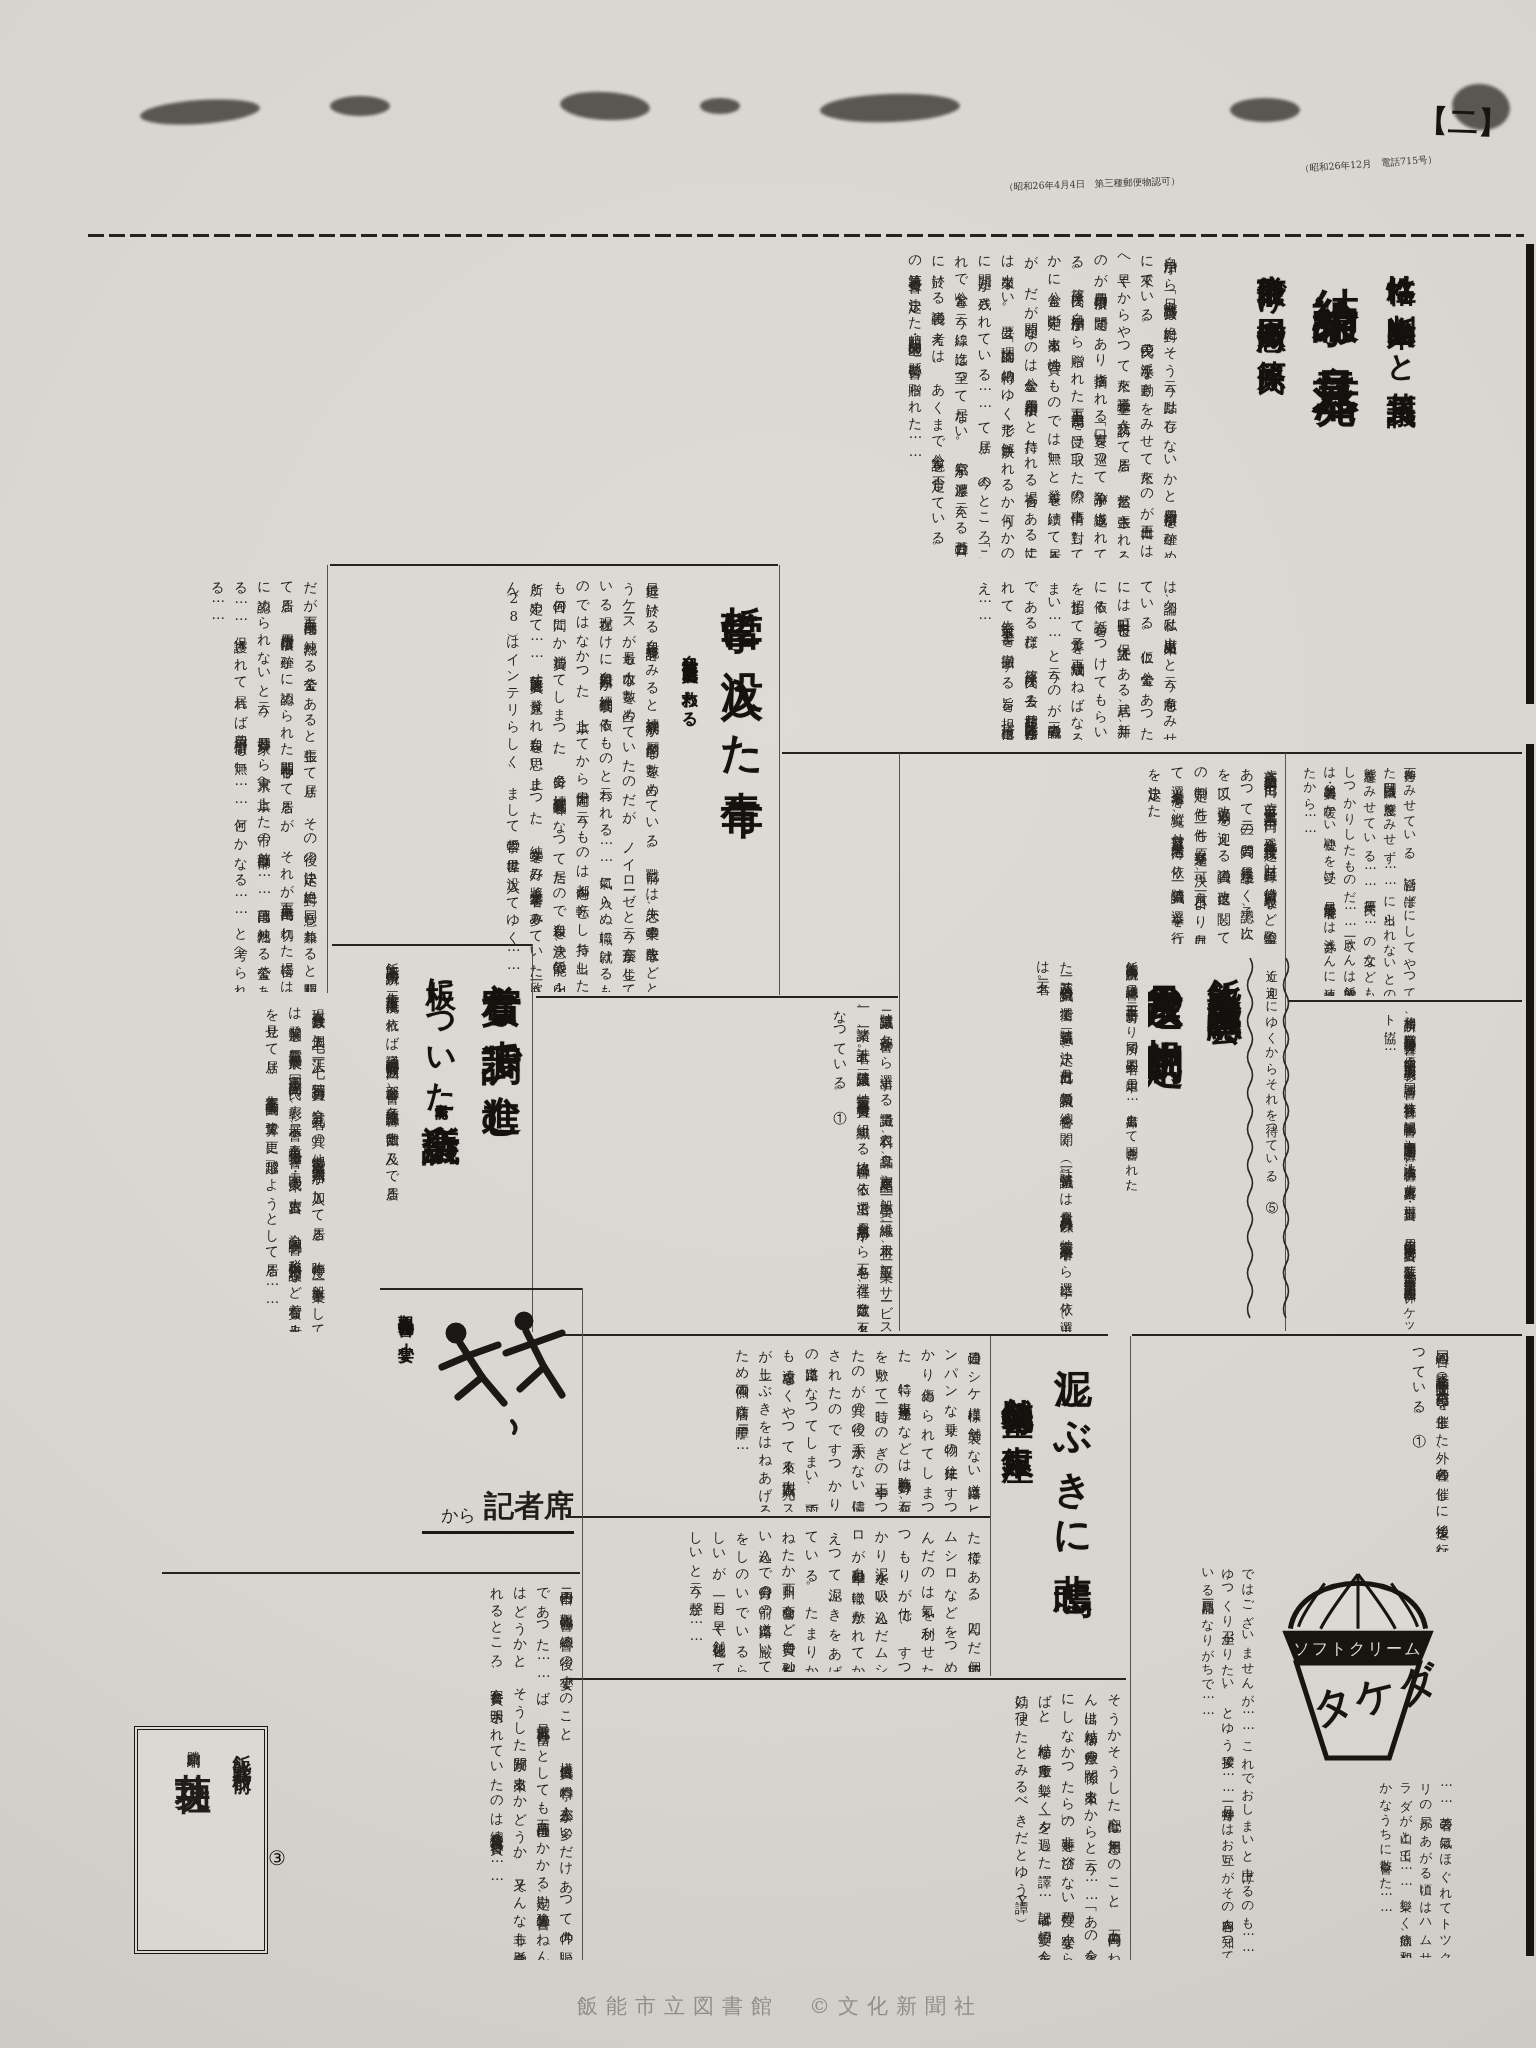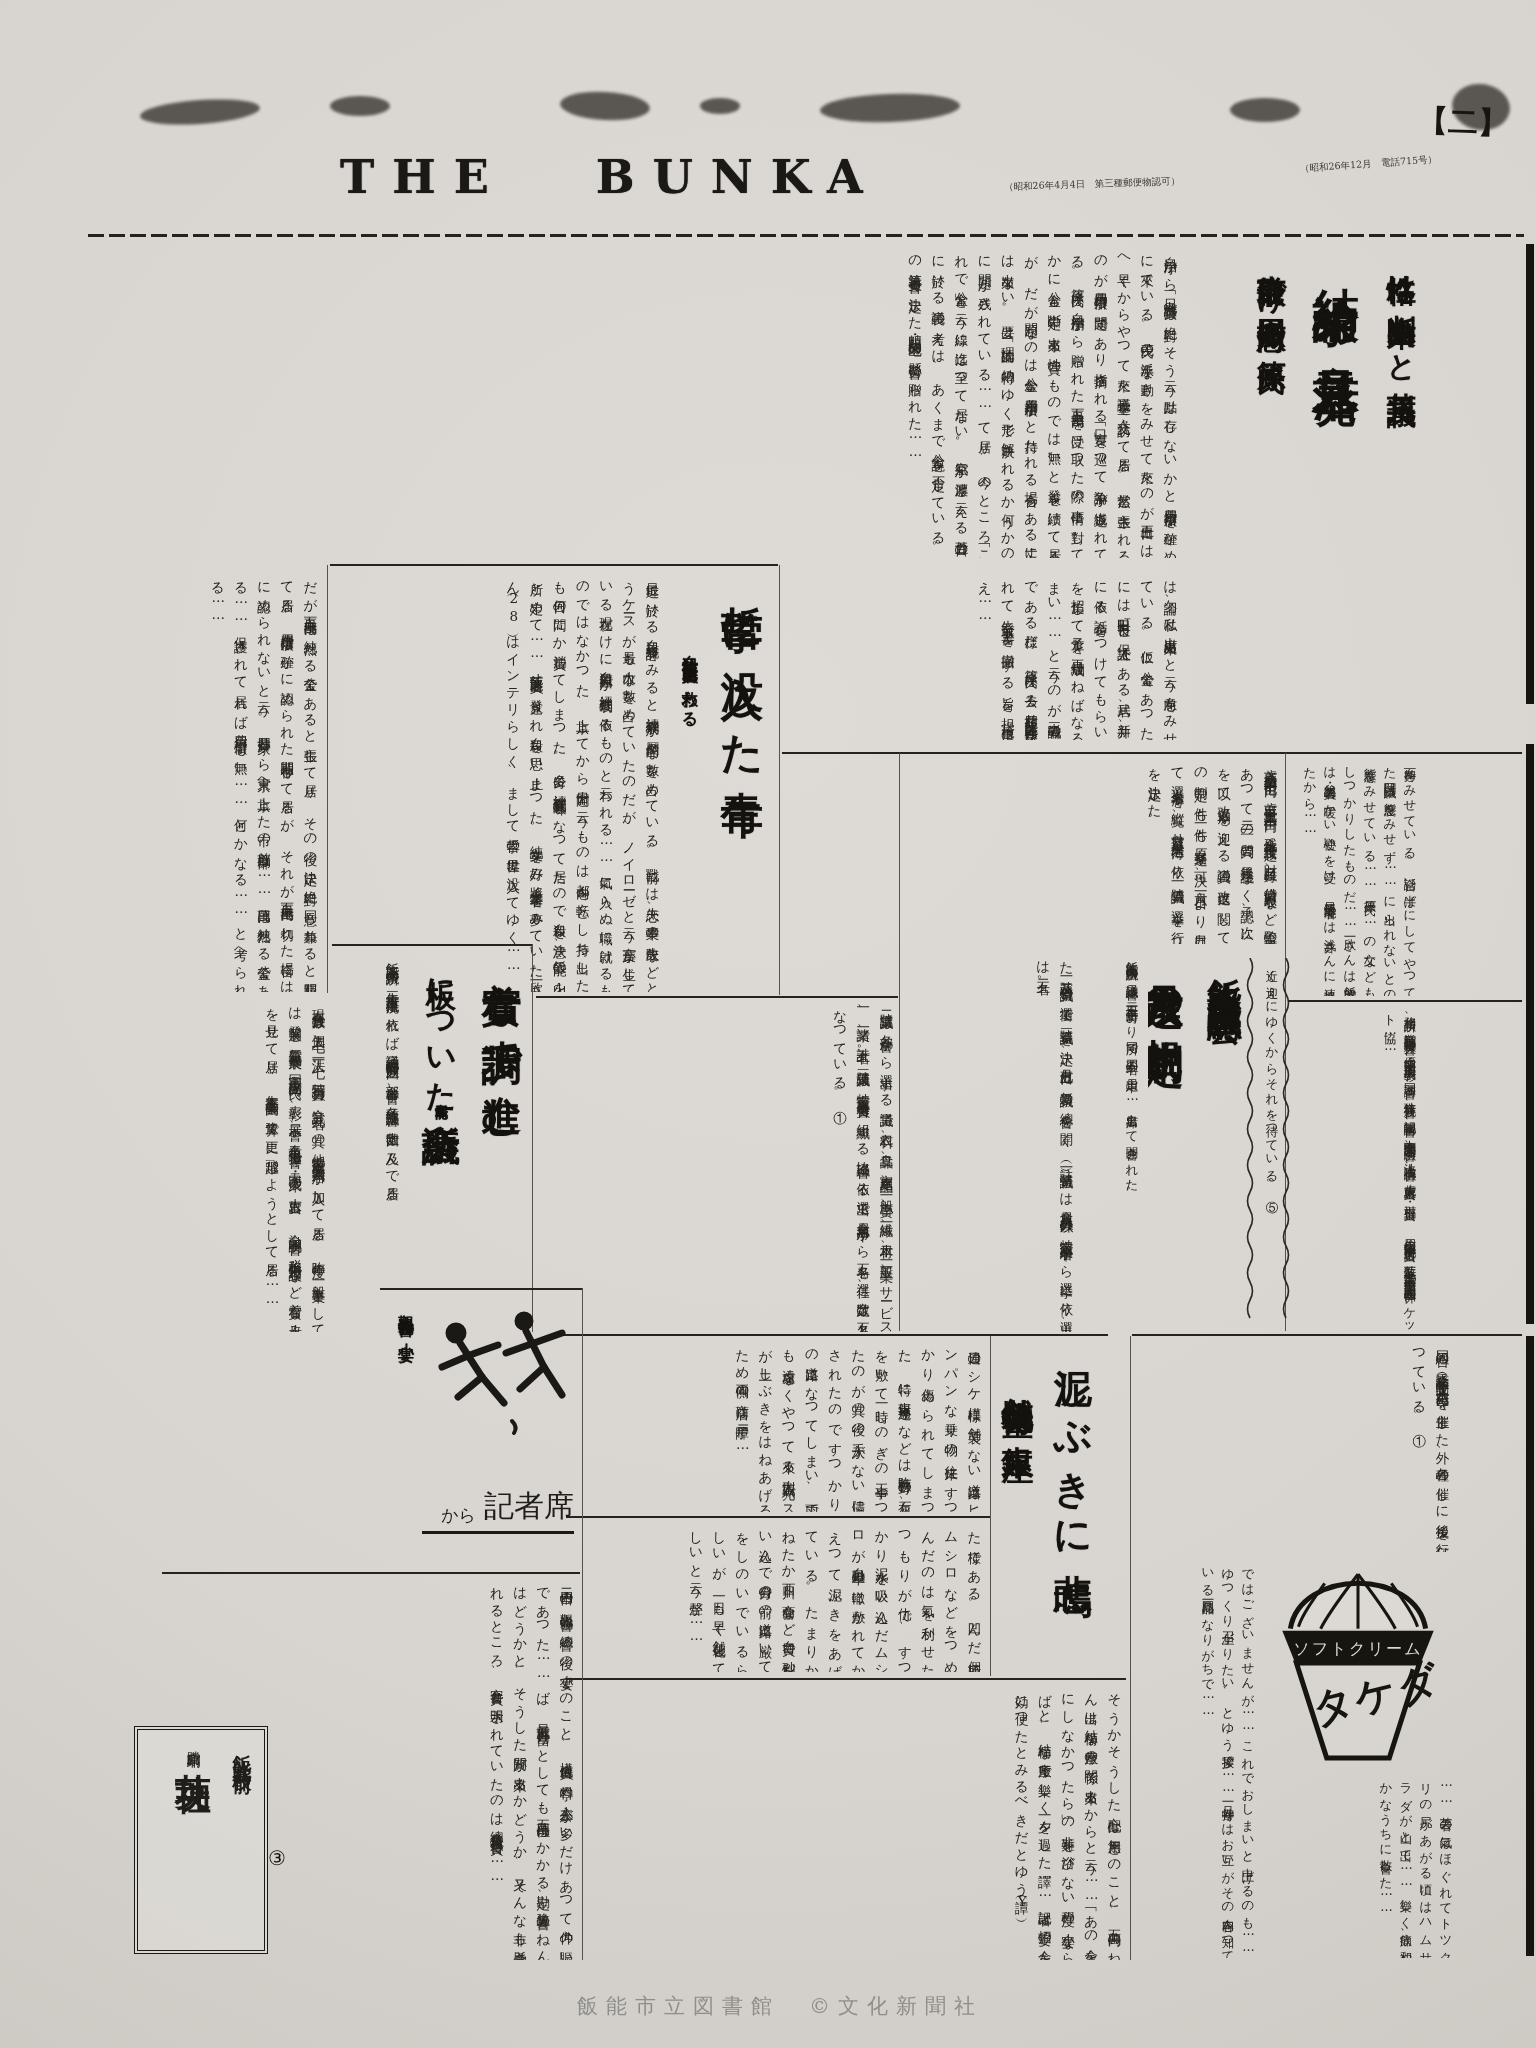--- a/index.html
+++ b/index.html
@@ -38,21 +38,20 @@
 <div class="page">
 
   <div class="smudge" style="left:140px;top:100px;width:120px;height:24px;transform:rotate(-4deg);"></div>
   <div class="smudge" style="left:330px;top:96px;width:60px;height:20px;"></div>
   <div class="smudge" style="left:560px;top:92px;width:90px;height:28px;transform:rotate(3deg);"></div>
   <div class="smudge" style="left:700px;top:98px;width:40px;height:16px;"></div>
   <div class="smudge" style="left:820px;top:94px;width:140px;height:28px;transform:rotate(-2deg);"></div>
   <div class="smudge" style="left:1230px;top:98px;width:70px;height:24px;"></div>
   <div class="smudge" style="left:1452px;top:84px;width:58px;height:46px;transform:rotate(8deg);"></div>
 
-  <div class="abs masthead" style="left:340px;top:150px;width:640px;">THE BUNKA</div>
   <div class="abs stamp" style="left:1004px;top:178px;transform:rotate(-2deg);">（昭和26年4月4日　第三種郵便物認可）</div>
   <div class="abs stamp" style="left:1300px;top:158px;transform:rotate(-4deg);">（昭和26年12月　電話715号）</div>
   <div class="abs pagemark" style="left:1418px;top:102px;transform:rotate(2deg);">【二】</div>
 
   <div class="rule-h dashed" style="left:88px;top:234px;width:1436px;"></div>
   <div class="edge-bar" style="top:244px;height:460px;"></div>
   <div class="edge-bar" style="top:744px;height:580px;"></div>
   <div class="edge-bar" style="top:1336px;height:620px;"></div>
 
   <section>
@@ -136,21 +135,21 @@
         <circle cx="104" cy="16" r="8" fill="#1b1915" stroke-width="3"></circle>
         <path d="M106 26 L124 62"></path>
         <path d="M86 48 L114 38 L142 28"></path>
         <path d="M124 62 L100 84"></path>
         <path d="M124 62 L142 90"></path>
         <path d="M92 116 q6 6 2 12" stroke-width="4"></path>
       </g>
     </svg>
     <div class="abs v headline" style="left:386px;top:1302px;width:30px;height:262px;font-size:16px;letter-spacing:2px;">觀光協會の小宴</div>
     <div class="abs kisha-title" style="left:422px;top:1486px;width:152px;">
-      <span style="font-size:30px;font-weight:normal;">記者席</span>
+      <span style="font-size:30px;font-weight:bold;">記者席</span>
       <span style="font-size:17px;font-weight:normal;">から</span>
     </div>
     <div class="rule-h" style="left:162px;top:1572px;width:418px;"></div>
     <div class="abs v body-text" style="left:166px;top:1578px;width:412px;height:382px;">二十四日の觀光協會の總會の後の小宴でのこと、構成會員に料亭の主人公が多いだけあつて仲々の賑いであつた……ば、最低五百円當りとしても五萬円位はかかる勘定、豫算書のねん出はどうかと、そうした質問が出來るかどうか、又そんな非も懸念されるところ、宴會費と明示されていたのは總會費及役員會費で……</div>
     <div class="abs v body-text" style="left:590px;top:1684px;width:536px;height:276px;">そうかそうした心配は無用とのこと、五萬円のねん出は結構な座敷の関係で出來るからと云う……「あの金を無駄にしなかつたら」の非難を浴びない程度の小宴ならばと、結構な座敷で樂しく一夕を過した譯……記者は招宴の金を有効に使つたとみるべきだとゆう譚（Y）</div>
   </section>
 
   <div class="rule-v" style="left:1130px;top:1336px;height:624px;"></div>
   <section>
     <div class="abs v body-sm" style="left:1290px;top:758px;width:130px;height:238px;">面持をみせている。話合い半ばにしてやつて來た関口議員は態度をみせず……に出られないとの態度をみせている……篠原氏……の文なども仲々しつかりしたものだ……欣一さんは飯能署では父親・署員の暖かい心使いを受け、早速飯能署では浅井さんに連絡したから……</div>

